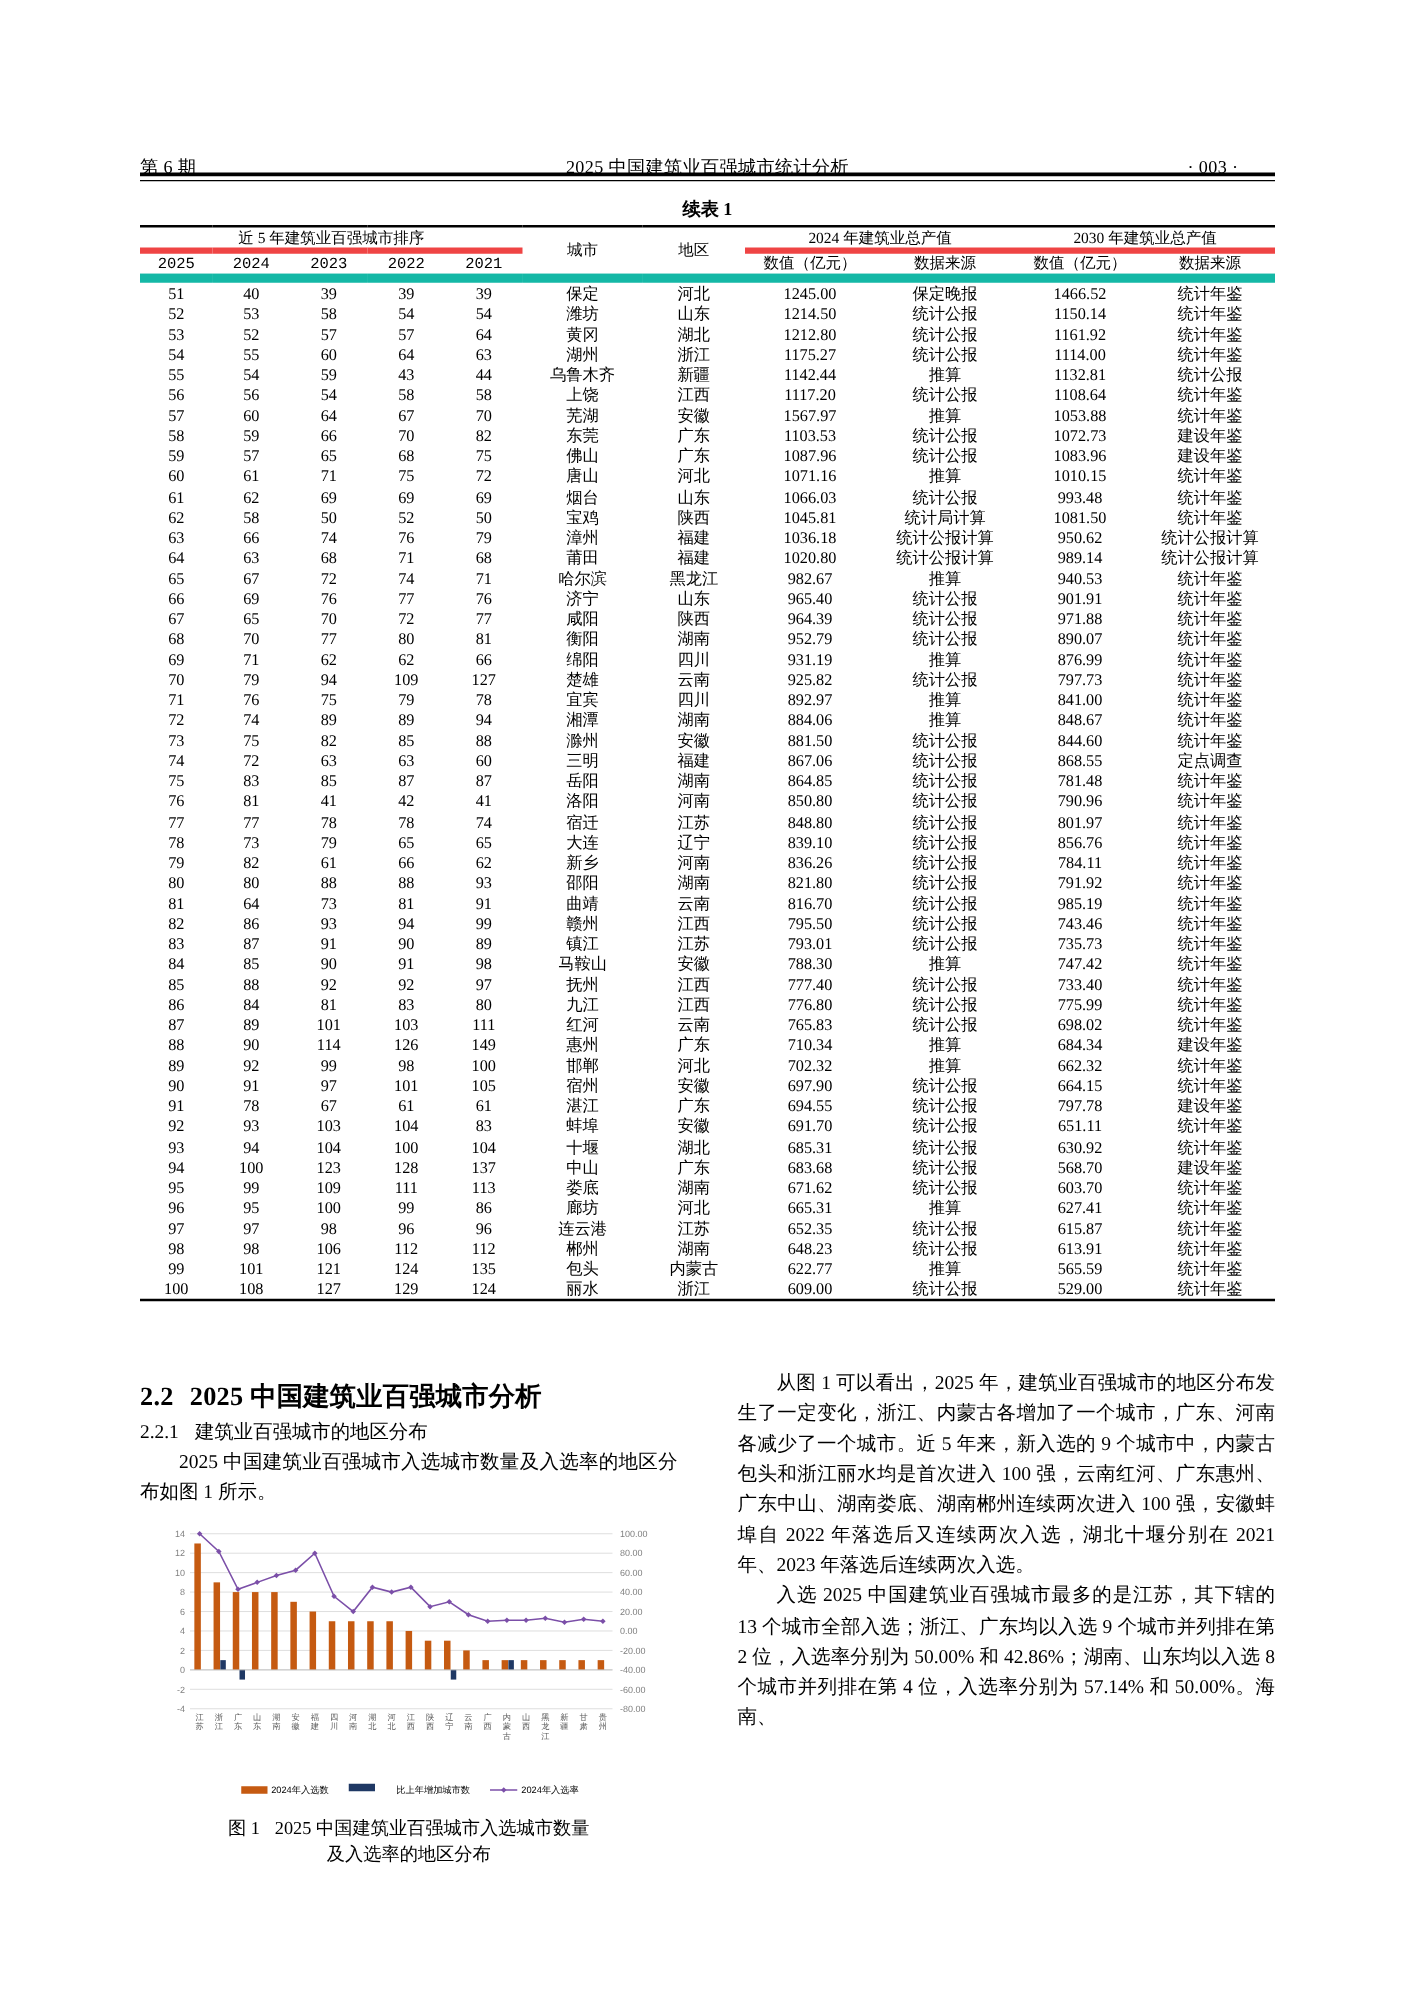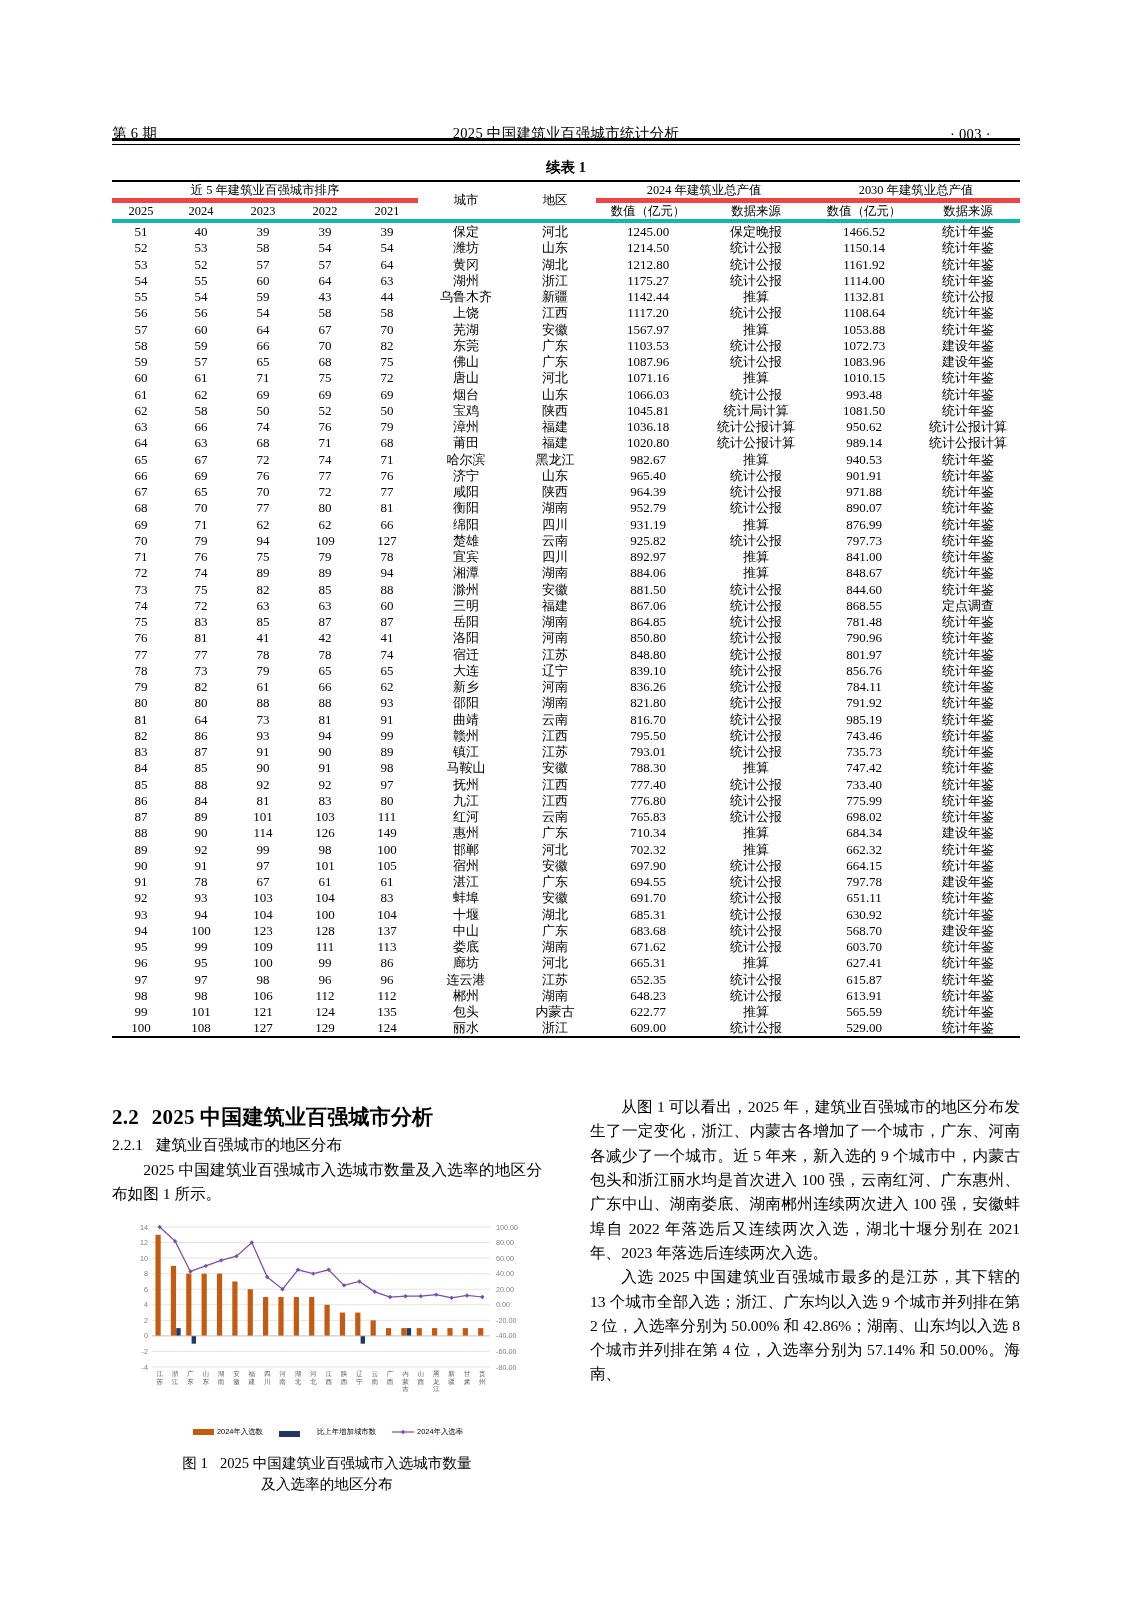--- a/index.html
+++ b/index.html
@@ -30,21 +30,21 @@
     font-size:14.5px;font-weight:bold;
   }
   .tblwrap{position:absolute;left:112px;top:180px;width:908px;}
   table.main{border-collapse:collapse;width:908px;table-layout:fixed;font-size:12.6px;}
   table.main td,table.main th{
     text-align:center;font-weight:normal;padding:0;line-height:1.0;
     height:16.2px;vertical-align:middle;
   }
   table.main thead th{font-size:12.4px;}
   .bt-thick{border-top:2.2px solid #000;}
-  .bb-thin{border-bottom:4px solid #14b8a6;}
+  .bb-thin{border-bottom:7px solid #14b8a6;font-family:Liberation Mono, monospace;}
   .hdr-row1 th{height:23px;}
   .hdr-row2 th{height:21px;}
   .grp{border-bottom:5px solid #ef4444;}
   table.main tbody td{height:16.25px;font-size:13px;}
 
   
   .colL{position:absolute;left:112px;top:1095px;width:430px;}
   .colR{position:absolute;left:590px;top:1095px;width:430px;}
   .h2{font-size:21px;font-weight:bold;margin:8px 0 3px 0;letter-spacing:.2px;}
   .h2 .numpart{margin-right:13px;}
@@ -955,21 +955,21 @@
           <g transform="translate(364.3181818181818,159)">
             <text x="0" y="0" text-anchor="middle" class="catlab">贵</text>
             <text x="0" y="7.6" text-anchor="middle" class="catlab">州</text>
           </g>
         </svg>
       <div id="legend" style="display:flex;justify-content:center;gap:16px;align-items:center;margin-top:-2px;">
           <div style="display: flex; align-items: center; gap: 3px;">
             <span style="display: inline-block; width: 21px; height: 6px; background: rgb(197, 90, 17);"></span>
             <span class="leglab">2024年入选数</span>
           </div>
-          <div style="display: flex; align-items: flex-end; gap: 17px;">
+          <div style="display: flex; align-items: flex-start; gap: 17px;">
             <span style="display: inline-block; width: 21px; height: 6px; background: rgb(31, 56, 100);"></span>
             <span class="leglab">比上年增加城市数</span>
           </div>
           <div style="display: flex; align-items: center; gap: 3px;">
             <span style="display: inline-block; width: 22px; height: 6px; position: relative;">
               <svg width="22" height="6">
                 <line x1="0" y1="3" x2="22" y2="3" stroke="#7B4FA8" stroke-width="1.2"></line>
                 <path d="M11,0.8 L13.2,3 L11,5.2 L8.8,3 Z" fill="#7B4FA8"></path>
               </svg>
             </span>

